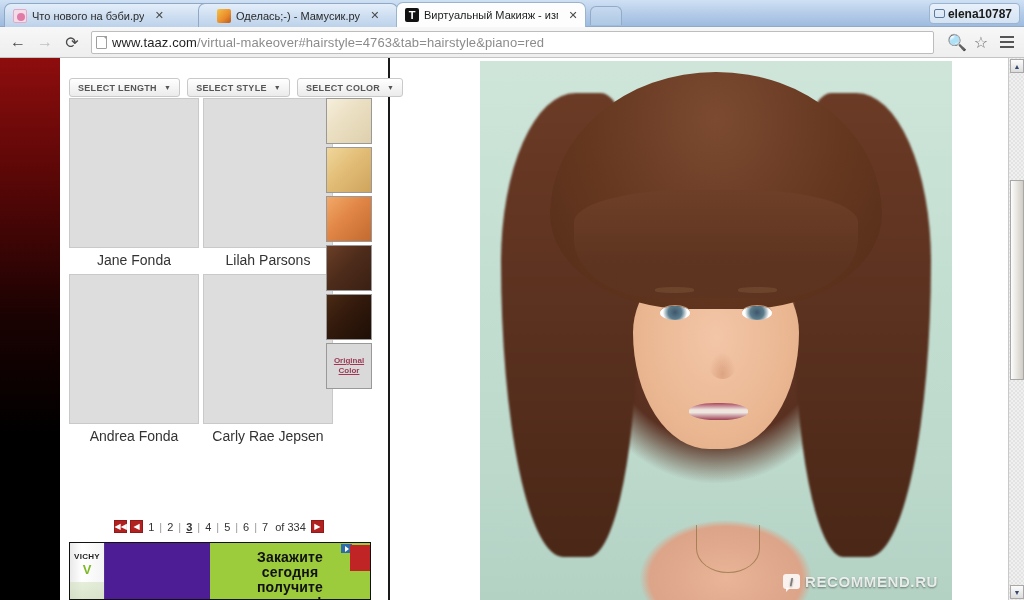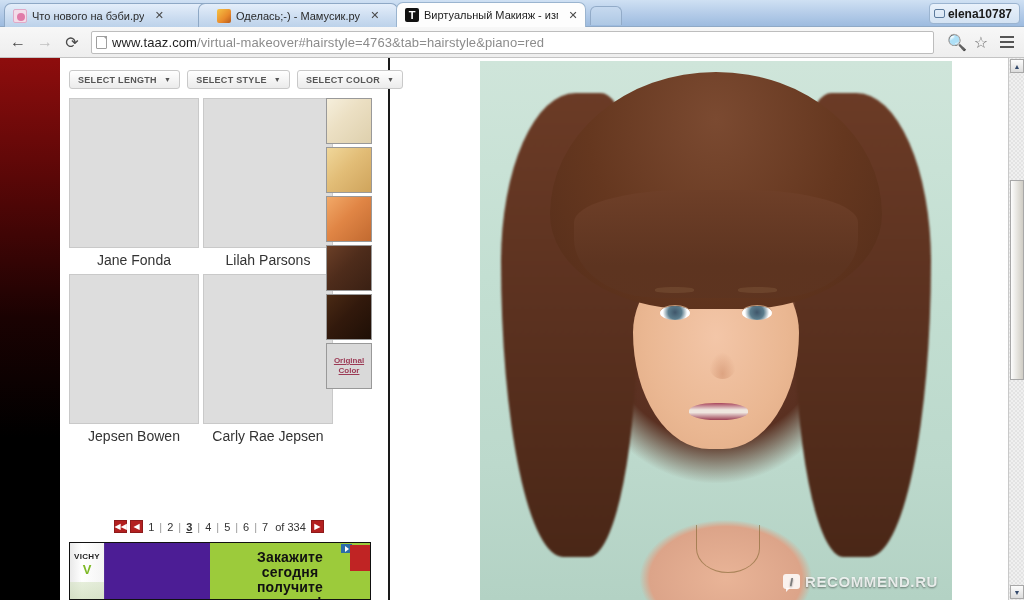--- a/index.html
+++ b/index.html
@@ -123,21 +123,21 @@
     position: absolute; left: 60px; top: 0; width: 948px; height: 542px;
     background: #ffffff;
   }
 
   
   .left-col {
     position: absolute; left: 60px; top: 0; width: 330px; height: 542px;
     background: #fff; border-right: 2px solid #1a1a1a;
   }
   .controls {
-    display: flex; gap: 7px; padding: 12px 0 0 9px;
+    display: flex; gap: 7px; padding: 20px 0 0 9px;
   }
   .sel-btn {
     height: 19px; padding: 0 8px;
     display: flex; align-items: center; gap: 7px;
     background: linear-gradient(to bottom,#ffffff,#ebebeb);
     border: 1px solid #c9c9c9; border-radius: 3px;
     font-size: 9px; font-weight: bold; color: #555; letter-spacing: .3px;
     white-space: nowrap; cursor: pointer;
   }
   .caret { font-size: 7px; color: #555; }
@@ -452,21 +452,21 @@
         <div class="thumb">
           <div class="pic p-jane"></div>
           <div class="cap">Jane Fonda</div>
         </div>
         <div class="thumb">
           <div class="pic p-lilah"></div>
           <div class="cap">Lilah Parsons</div>
         </div>
         <div class="thumb">
           <div class="pic p-andrea"></div>
-          <div class="cap">Jepsen Bowen</div>
+          <div class="cap">Andrea Fonda</div>
         </div>
         <div class="thumb">
           <div class="pic p-carly"></div>
           <div class="cap">Carly Rae Jepsen</div>
         </div>
       </div>
 
       <div class="swatch-col">
         <div class="swatch sw-platinum"></div>
         <div class="swatch sw-golden"></div>

